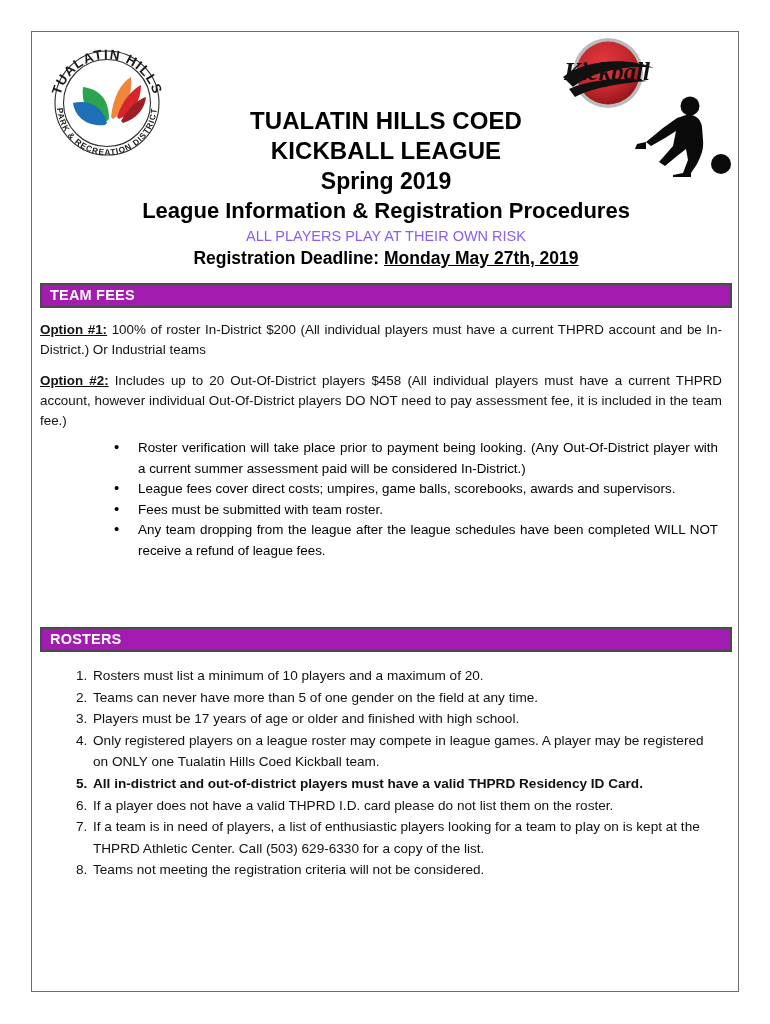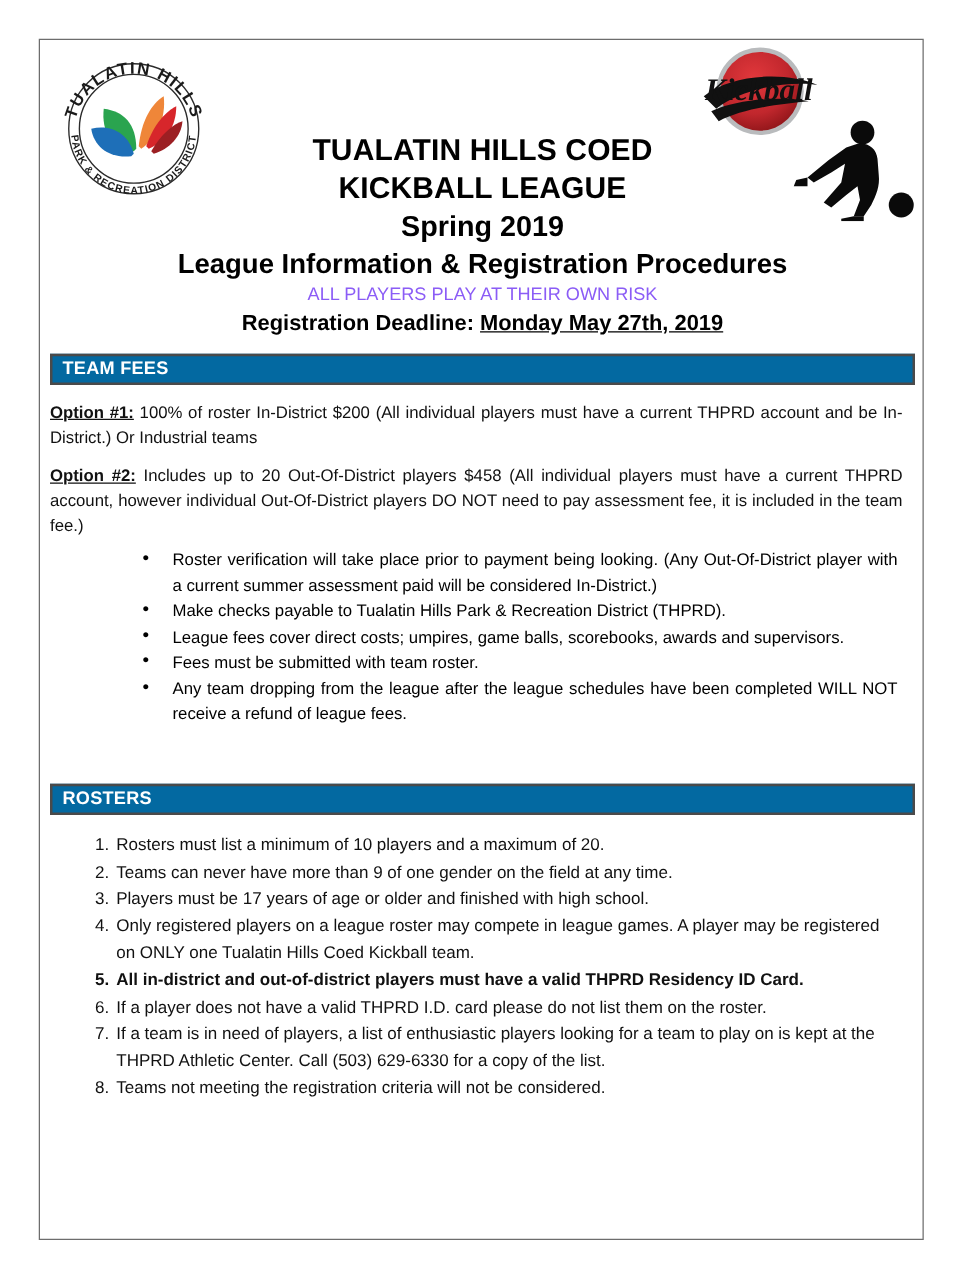--- a/index.html
+++ b/index.html
@@ -94,21 +94,21 @@
     margin-top: 1px;
   }
   .t-deadline .u { text-decoration: underline; }
 
   
   .section-bar {
     position: absolute;
     left: 8px;
     width: 692px;
     height: 25px;
-    background: #0369a1;
+    background: #a21caf;
     border: 2px solid #4a4a4a;
     color: #ffffff;
     font-size: 14.5px;
     font-weight: bold;
     letter-spacing: 0.2px;
     line-height: 21px;
     padding-left: 8px;
   }
   #bar-team-fees { top: 251px; }
   #bar-rosters  { top: 595px; }
@@ -265,33 +265,32 @@
         <span class="lead">Option #1:</span><span> 100% of roster In-District $200 (All individual players must have a current THPRD account and be In-District.) Or Industrial teams</span>
       </p>
       <p class="para">
         <span class="lead">Option #2:</span><span>  Includes up to 20 Out-Of-District players $458  (All individual players must have a current THPRD account, however individual Out-Of-District players DO NOT need to pay assessment fee, it is included in the team fee.)</span>
       </p>
     </div>
 
     <div id="team-fees-bullets">
       <ul class="bullets">
         <li>Roster verification will take place prior to payment being looking. (Any Out-Of-District player with a current summer assessment paid will be considered In-District.)</li>
-        <li>Make checks payable to Tualatin Hills Park &amp; Recreation District (THPRD).</li>
         <li>League fees cover direct costs; umpires, game balls, scorebooks, awards and supervisors.</li>
         <li>Fees must be submitted with team roster.</li>
         <li>Any team dropping from the league after the league schedules have been completed WILL NOT receive a refund of league fees.</li>
       </ul>
     </div>
 
     <div class="section-bar" id="bar-rosters">ROSTERS</div>
 
     <div class="body-block" id="rosters-body">
       <ol class="numbered">
         <li>Rosters must list a minimum of 10 players and a maximum of 20.</li>
-        <li>Teams can never have more than 9 of one gender on the field at any time.</li>
+        <li>Teams can never have more than 5 of one gender on the field at any time.</li>
         <li>Players must be 17 years of age or older and finished with high school.</li>
         <li>Only registered players on a league roster may compete in league games.  A player may be registered on ONLY one Tualatin Hills Coed Kickball team.</li>
         <li class="bold">All in-district and out-of-district players must have a valid THPRD Residency ID Card.</li>
         <li>If a player does not have a valid THPRD I.D. card please do not list them on the roster.</li>
         <li>If a team is in need of players, a list of enthusiastic players looking for a team to play on is kept at the THPRD Athletic Center.  Call (503) 629-6330 for a copy of the list.</li>
         <li>Teams not meeting the registration criteria will not be considered.</li>
       </ol>
     </div>
 
   </div>

